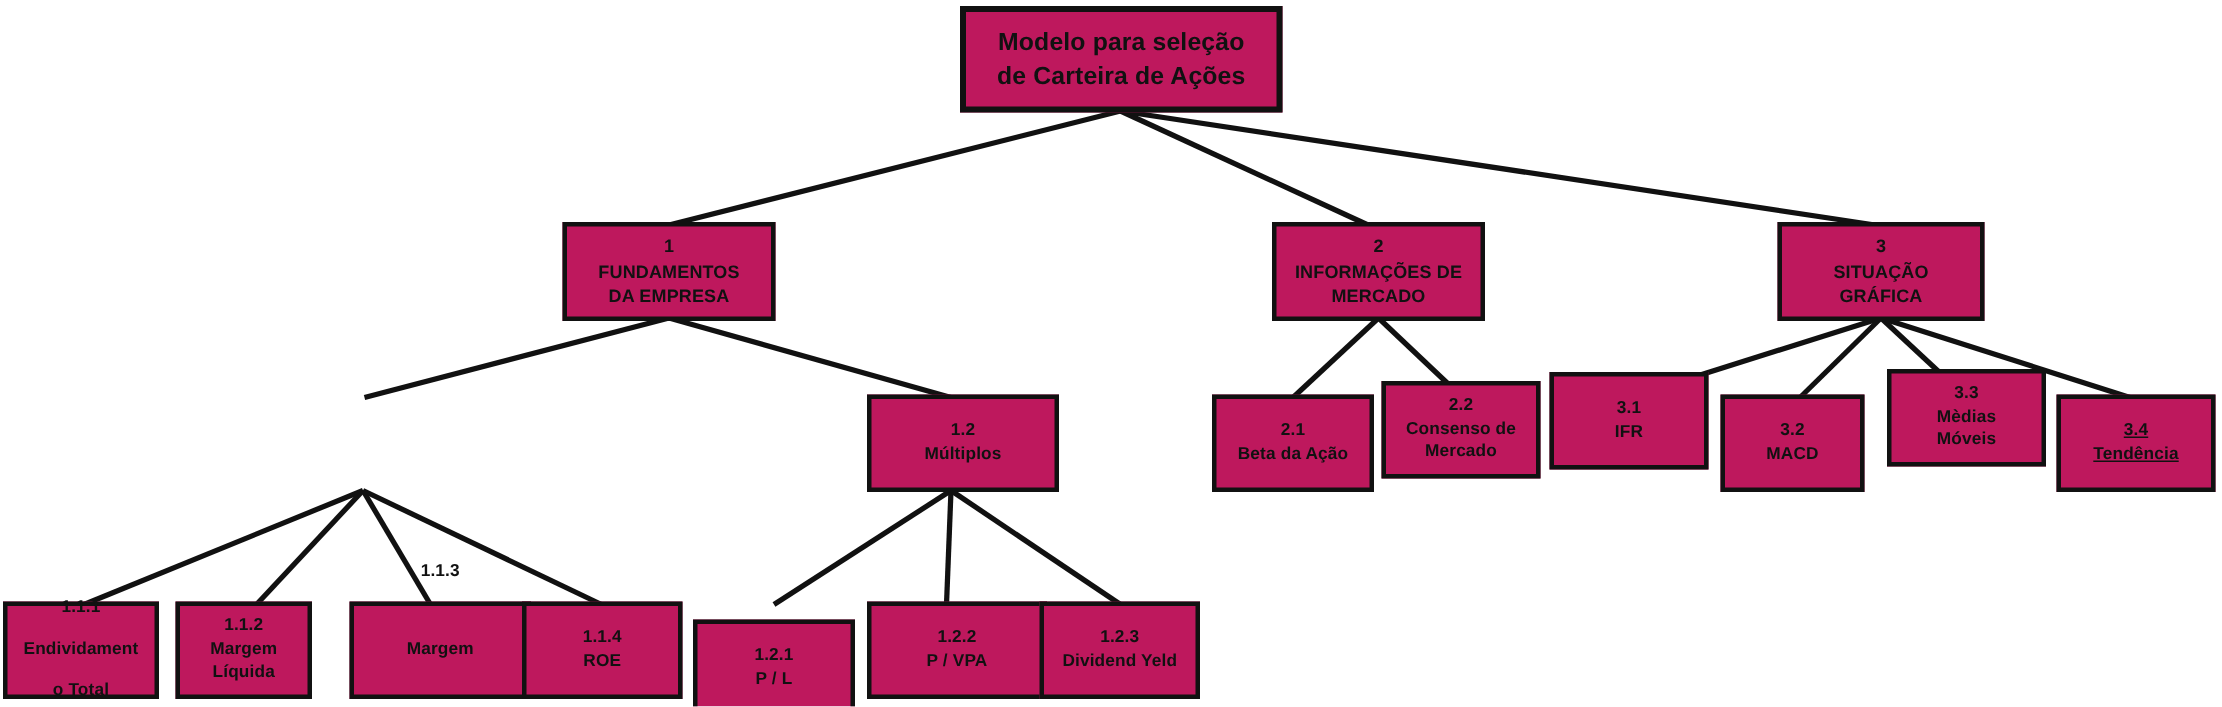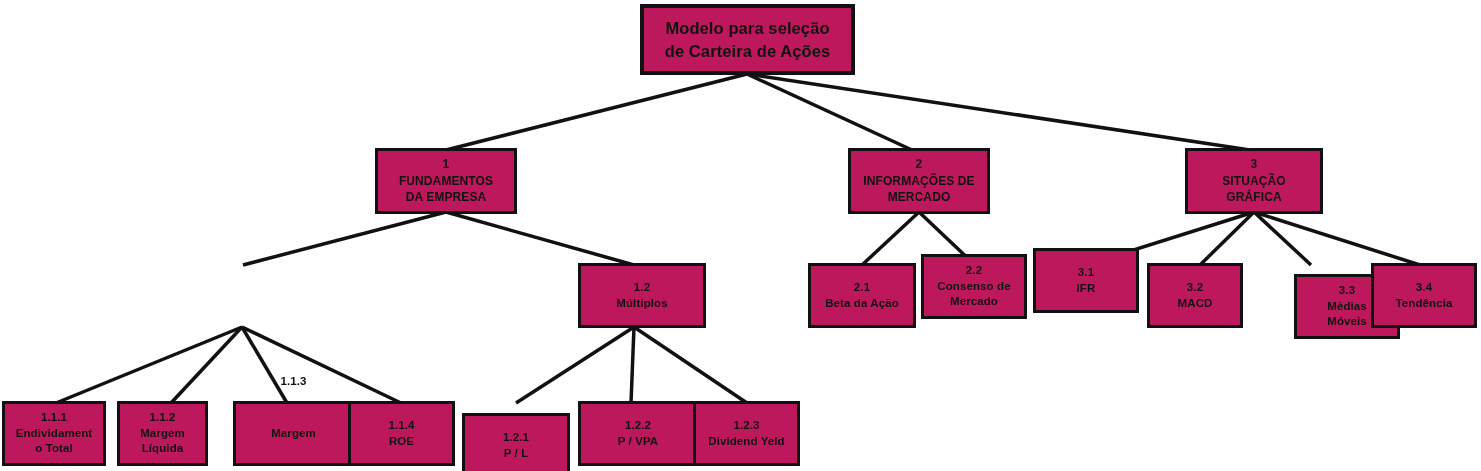--- a/index.html
+++ b/index.html
@@ -123,32 +123,32 @@
   <div class="node" style="left:1033px; top:248px; width:106px; height:65px;">
       <div>3.1</div>
       <div>IFR</div>
     </div>
 
   <div class="node" style="left:1147px; top:263px; width:96px; height:65px;">
       <div>3.2</div>
       <div>MACD</div>
     </div>
 
-  <div class="node" style="left:1258px; top:274px; width:106px; height:65px;margin-left:36px;">
+  <div class="node" style="left:1258px; top:246px; width:106px; height:65px;">
       <div>3.3</div>
       <div>Mèdias</div>
       <div>Móveis</div>
     </div>
 
-  <div class="node" style="left:1371px; top:263px; width:106px; height:65px;">
+  <div class="node" style="left:1371px; top:263px; width:106px; height:65px;text-decoration:underline;">
       <div>3.4</div>
       <div>Tendência</div>
     </div>
 
-  <div class="node" style="left:2px;   top:401px; width:104px; height:65px;">
+  <div class="node" style="left:2px;   top:401px; width:104px; height:65px;gap:12px;">
       <div>1.1.1</div>
       <div>Endividament</div>
       <div>o Total</div>
     </div>
 
   <div class="node" style="left:117px; top:401px; width:91px; height:65px;">
       <div>1.1.2</div>
       <div>Margem</div>
       <div>Líquida</div>
     </div>

